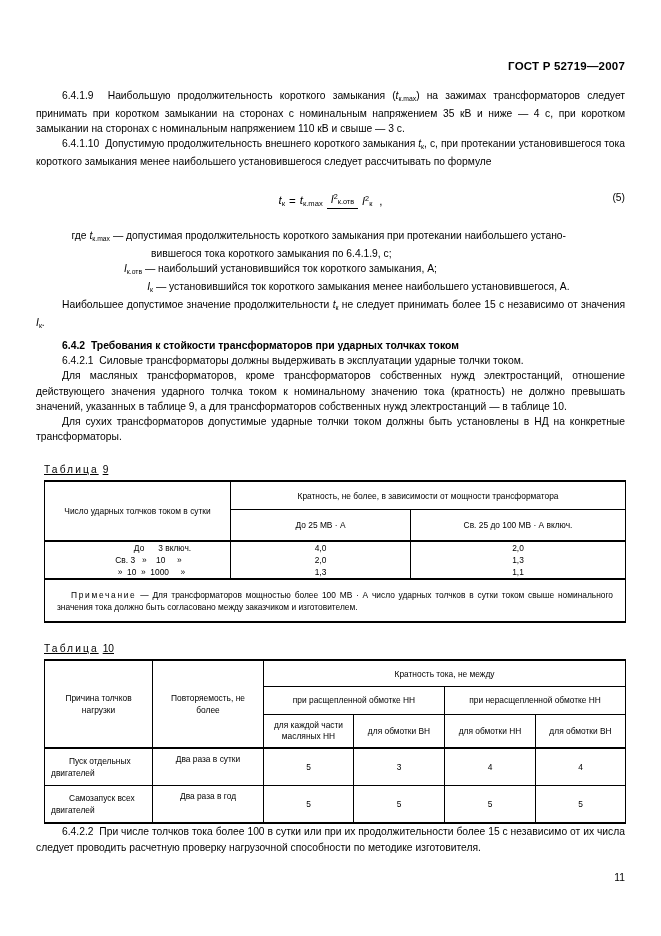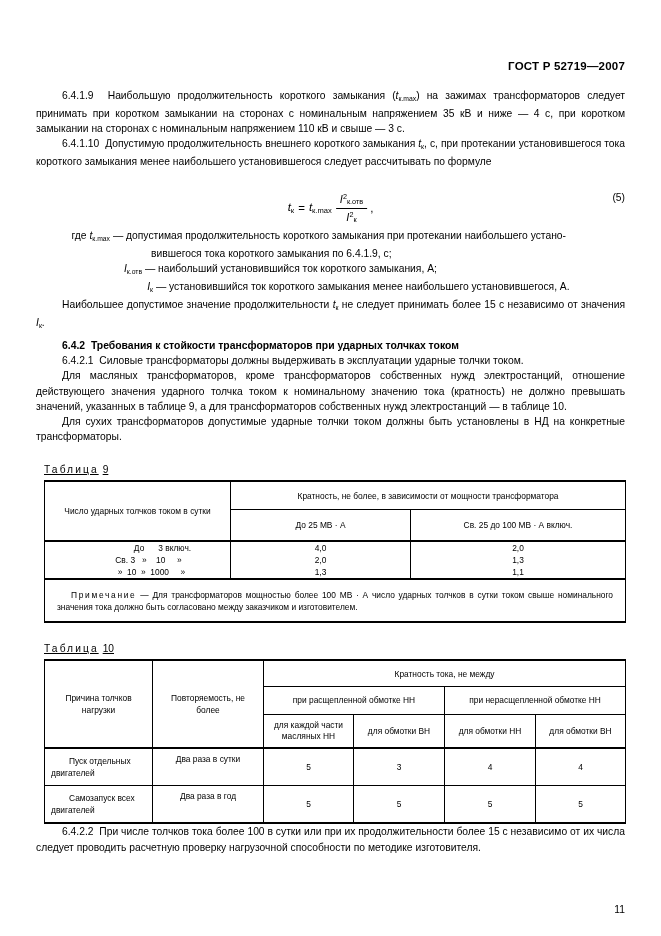--- a/index.html
+++ b/index.html
@@ -63,21 +63,21 @@
     top: 14px;
     display: flex;
     align-items: center;
     font-size: 11.5px;
     font-style: italic;
     white-space: nowrap;
   }
   .formula .eq { margin: 0 4px; font-style: normal; }
   .frac {
     display: inline-flex;
-    flex-direction: column;
+    flex-direction: row;
     align-items: center;
     margin-left: 4px;
     vertical-align: middle;
   }
   .frac .num {
     padding: 0 4px 1px 4px;
     border-bottom: 1px solid #000;
     font-size: 11px;
   }
   .frac .den {
@@ -184,21 +184,21 @@
   .t10-cause .l2 { display: block; }
   .t10-rep { line-height: 13.5px; height: 30px; vertical-align: top !important; padding-top: 4px !important; border-radius: 8px;}
   .t10-num { vertical-align: middle !important; }
 
   .tail {
     margin-top: 24px;
   }
   .page-num {
     position: absolute;
     right: 36px;
-    top: 904px;
+    top: 872px;
     font-size: 10.3px;
   }
 </style>
 </head>
 <body>
 
 <div id="page">
 
   <div class="header">ГОСТ Р 52719—2007</div>
 

